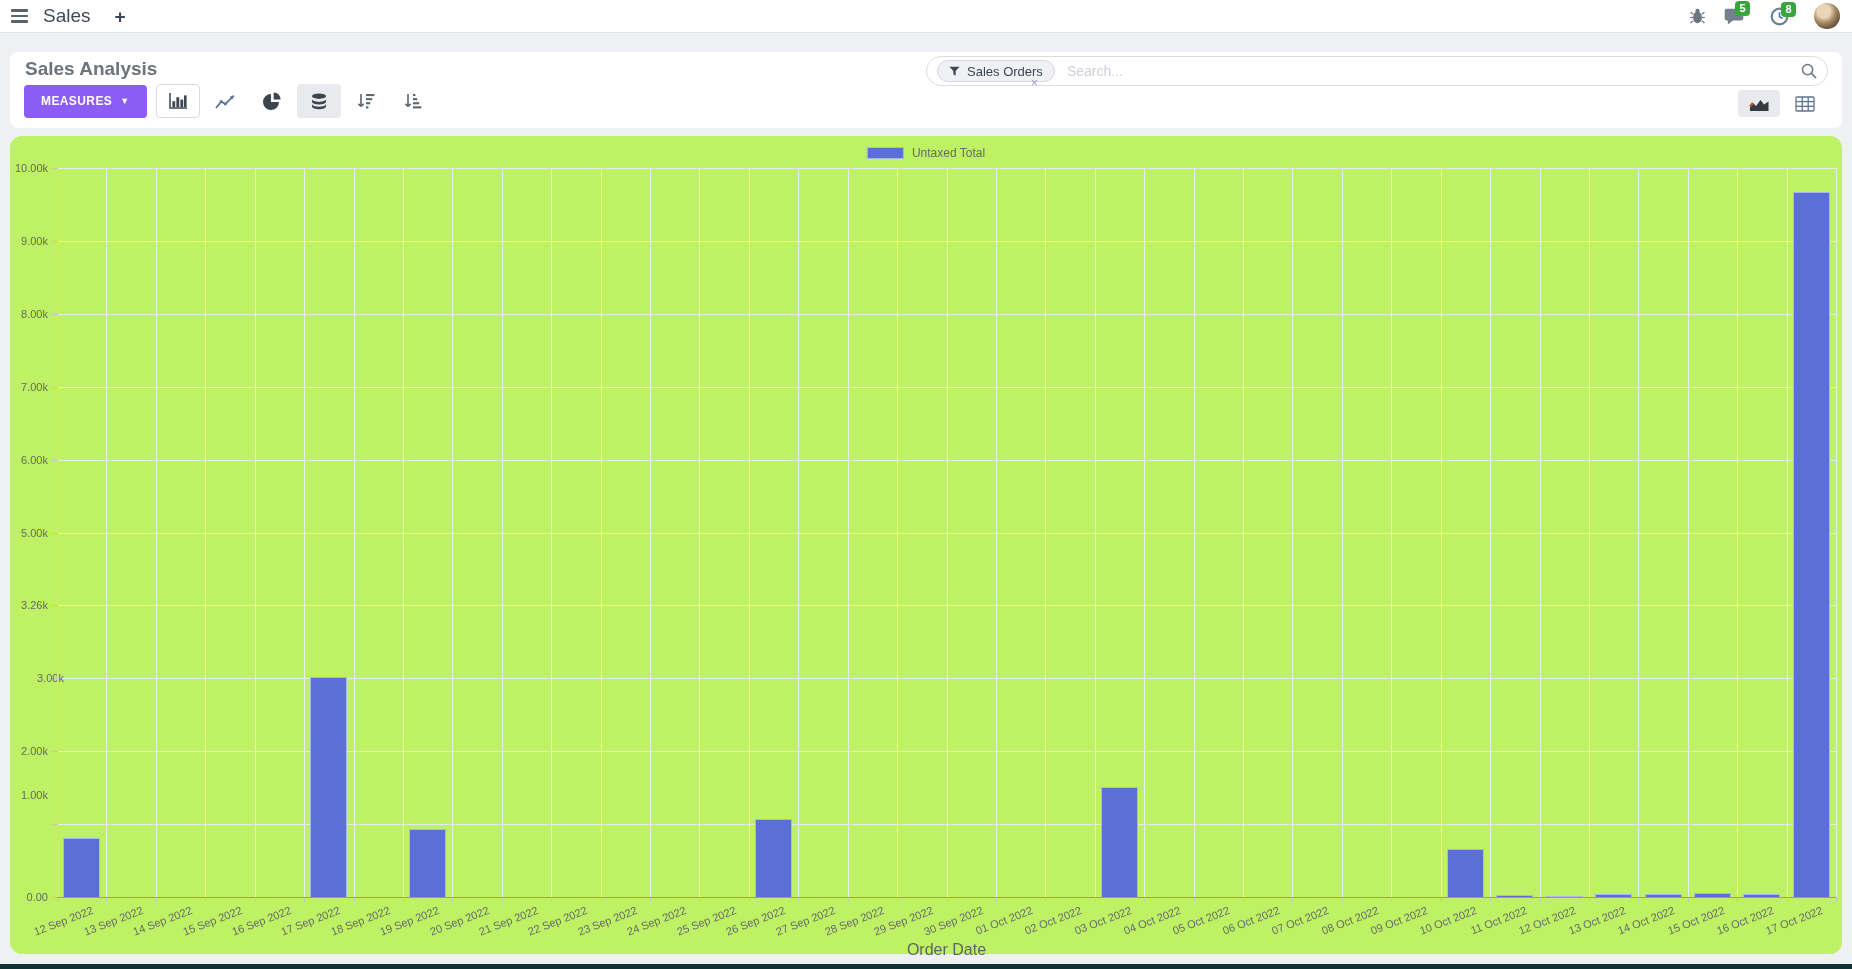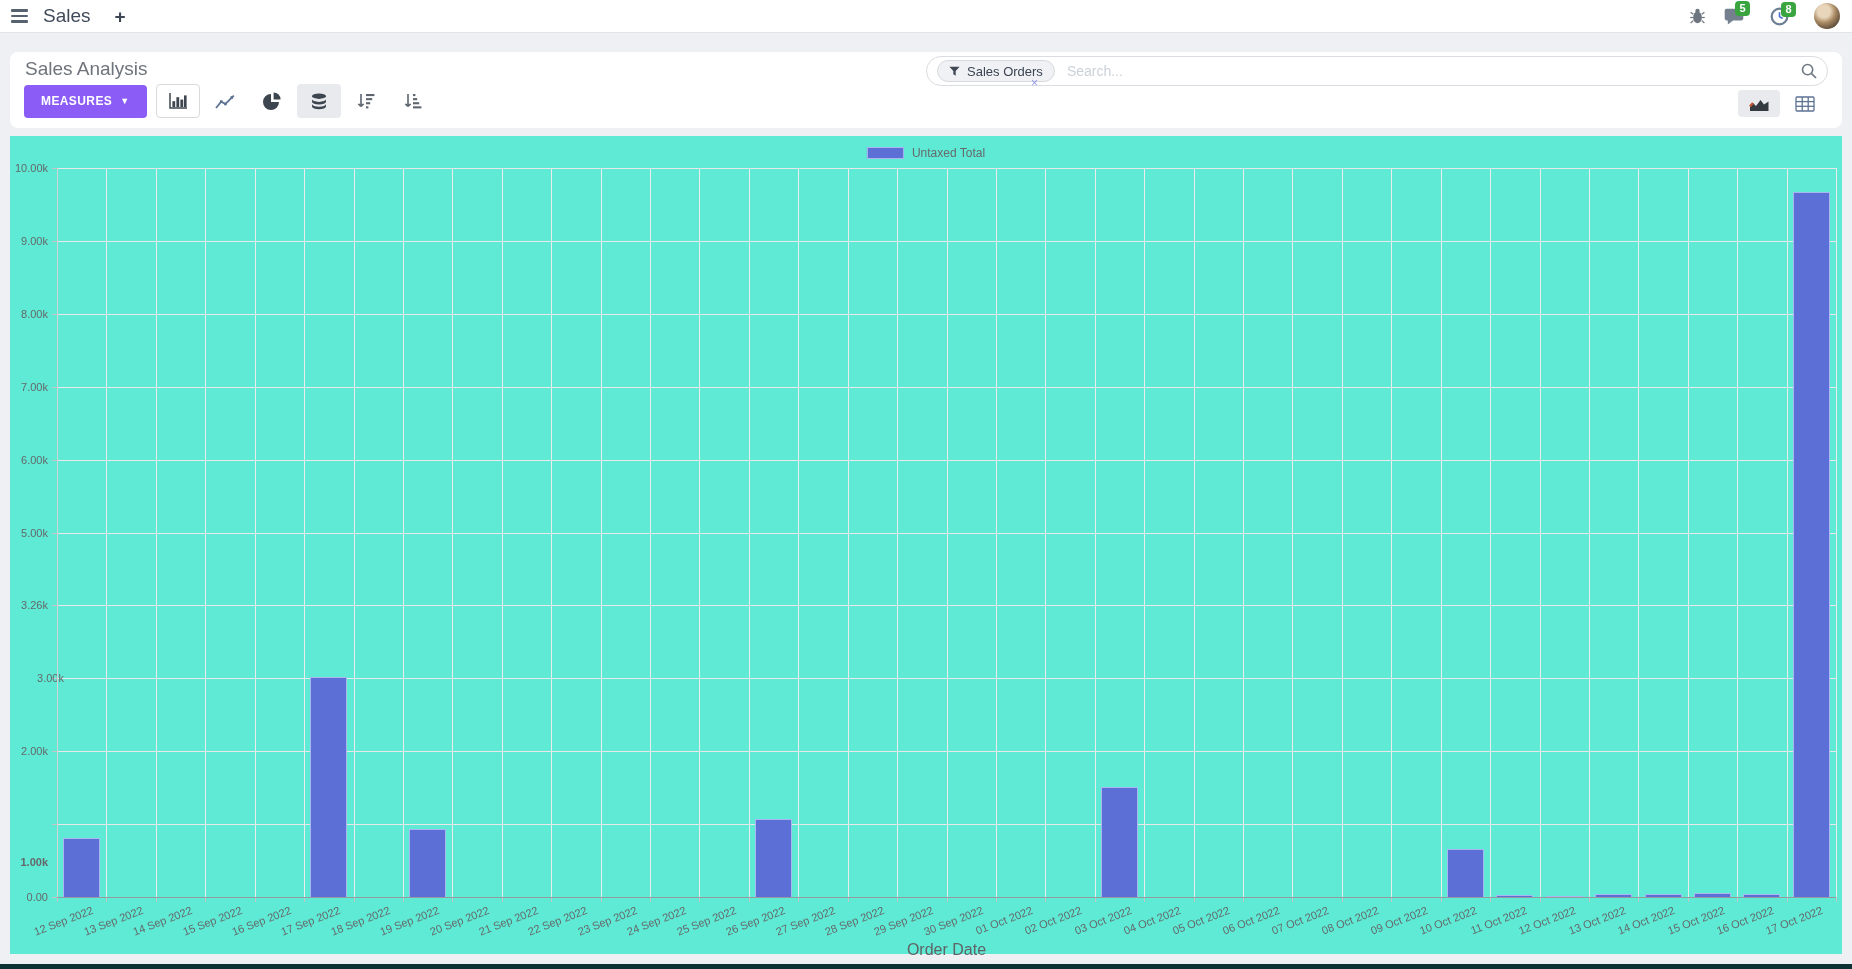--- a/index.html
+++ b/index.html
@@ -56,21 +56,21 @@
   .mid-item { display:flex; align-items:center; gap:7px; font-size:14px; color:#454c54; cursor:pointer; }
   .star { font-size:14px; color:#3f4854; line-height:1; }
 
   .view-switch { position:absolute; left:1728px; top:38px; display:flex; align-items:center; gap:4px; }
   .vs-btn { width:42px; height:27px; display:flex; align-items:center; justify-content:center;
             border:none; background:transparent; border-radius:4px; cursor:pointer; }
   .vs-btn.active { background:#e9eaee; }
 
   
   .chart-card { position:absolute; left:10px; right:10px; top:136px; height:818px;
-                background:#5eead4; border-radius:0; }
+                background:#bef264; border-radius:12px; }
   .legend { position:absolute; top:10px; left:50%; transform:translateX(-50%);
             display:flex; align-items:center; gap:8px; cursor:pointer; }
   .legend-swatch { width:37px; height:12px; border:1px solid #a9b6ef; }
   .legend-label { font-size:12px; color:#66696c; }
 
   #plot { position:absolute; inset:0; }
   .hgrid { position:absolute; height:1px; background:#e9e9e9; }
   .vgrid { position:absolute; width:1px; background:#ececec; }
   .yaxis { position:absolute; width:1px; background:#d4d4d4; }
   .xaxis { position:absolute; height:1px; background:#96999d; }
@@ -129,21 +129,21 @@
             <circle cx="9.5" cy="9.5" r="7.8" fill="#fff" stroke="#6d7f95" stroke-width="2.2"></circle>
             <path d="M9.5 5.2 v4.4 l3.1 1.9" stroke="#4a6fd0" stroke-width="1.6" fill="none"></path>
           </svg>
         <span class="badge" style="top: -5px; background: rgb(58, 165, 63);">8</span>
       </span>
       <span class="avatar"></span>
     </div>
   </header>
 
   <section class="control-card">
-    <h1 class="page-title" style="margin:0;font-weight:400">Sales Analysis</h1>
+    <h1 class="page-title" style="margin:0;font-weight:700">Sales Analysis</h1>
 
     <div class="left-tools">
       <button class="btn-measures" style="background: #8b5cf6;">
         <span>MEASURES</span>
         <span class="caret">▼</span>
       </button>
       <button class="tool-btn boxed">
         <svg width="18" height="16" viewBox="0 0 18 16">
             <path d="M1 0 v15 h17" stroke="#3d454e" stroke-width="1.5" fill="none"></path>
             <g fill="#3d454e">
@@ -290,21 +290,21 @@
         <div class="vgrid" style="left: 1529.5px; top: 32px; height: 729px;"></div>
         <div class="vgrid" style="left: 1578.92px; top: 32px; height: 729px;"></div>
         <div class="vgrid" style="left: 1628.33px; top: 32px; height: 729px;"></div>
         <div class="vgrid" style="left: 1677.75px; top: 32px; height: 729px;"></div>
         <div class="vgrid" style="left: 1727.17px; top: 32px; height: 729px;"></div>
         <div class="vgrid" style="left: 1776.58px; top: 32px; height: 729px;"></div>
         <div class="vgrid" style="left: 1826px; top: 32px; height: 729px;"></div>
         <div class="ytickm" style="left: 42px; top: 761px;"></div>
         <div class="ylab" style="left: 0px; top: 761px; width: 38px;">0.00</div>
         <div class="ytickm" style="left: 42px; top: 688.1px;"></div>
-        <div class="ylab" style="left: 0px; top: 726px; width: 38px; font-weight: bold;">1.00k</div>
+        <div class="ylab" style="left: 0px; top: 659px; width: 38px;">1.00k</div>
         <div class="ytickm" style="left: 42px; top: 615.2px;"></div>
         <div class="ylab" style="left: 0px; top: 615.2px; width: 38px;">2.00k</div>
         <div class="ytickm" style="left: 42px; top: 542.3px;"></div>
         <div class="ylab" style="left: 16px; top: 542.3px; width: 38px;">3.00k</div>
         <div class="ytickm" style="left: 42px; top: 469.4px;"></div>
         <div class="ylab" style="left: 0px; top: 469.4px; width: 38px;">3.26k</div>
         <div class="ytickm" style="left: 42px; top: 396.5px;"></div>
         <div class="ylab" style="left: 0px; top: 396.5px; width: 38px;">5.00k</div>
         <div class="ytickm" style="left: 42px; top: 323.6px;"></div>
         <div class="ylab" style="left: 0px; top: 323.6px; width: 38px;">6.00k</div>

